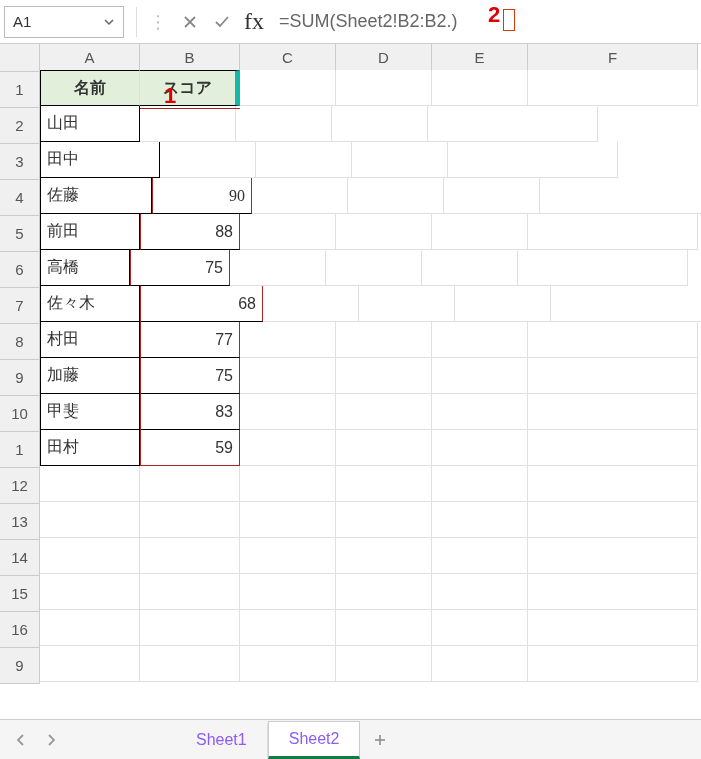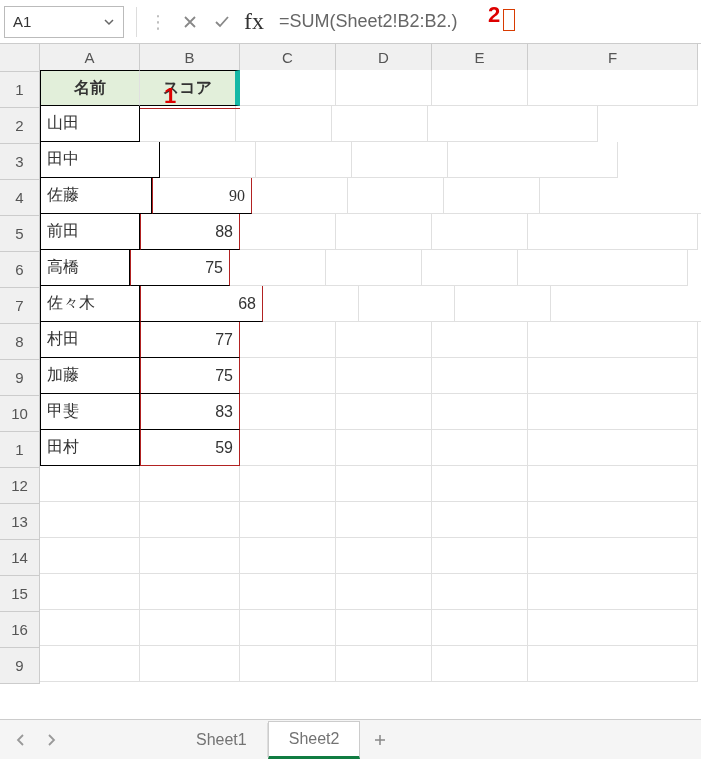--- a/index.html
+++ b/index.html
@@ -172,21 +172,21 @@
     .nav-arrow {
       width: 30px; height: 30px;
       display: flex; align-items: center; justify-content: center;
       color: #999;
       cursor: pointer;
       font-size: 18px;
     }
     .tab {
       padding: 8px 20px;
       font-size: 16px;
-      color: #737373;
+      color: #8b5cf6;
       cursor: pointer;
       border-right: 1px solid #ddd;
     }
     .tab.active {
       background: #fff;
       border-bottom: 3px solid #107c41;
       border-top: 1px solid #ccc;
       border-left: 1px solid #ccc;
       border-right: 1px solid #ccc;
       font-weight: 500;

